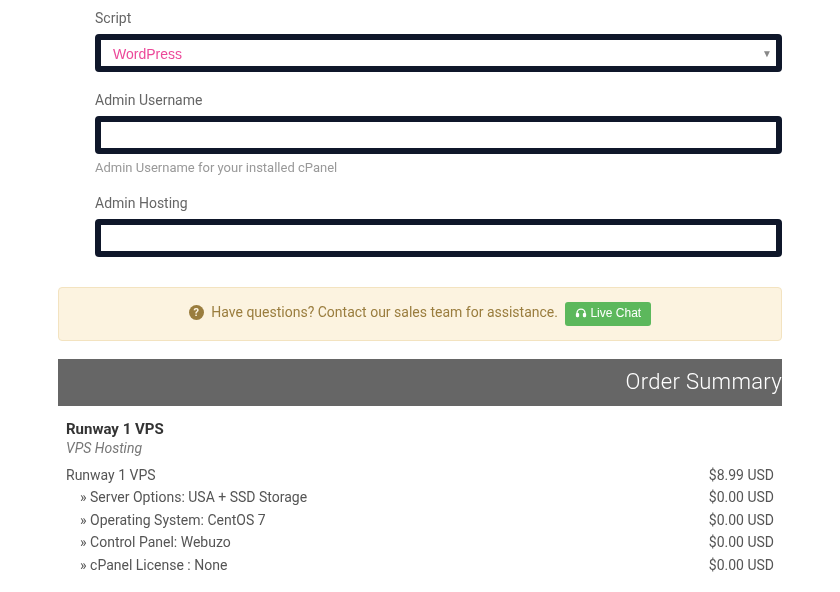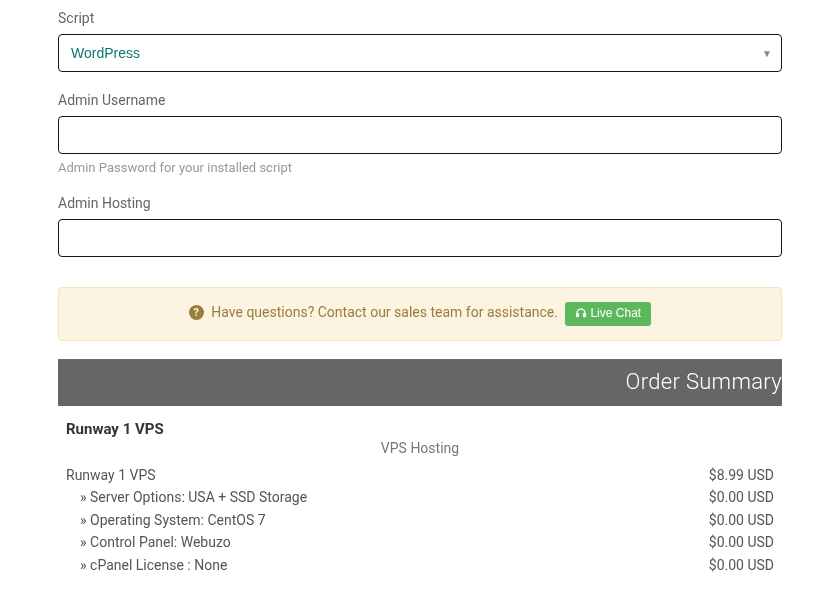--- a/index.html
+++ b/index.html
@@ -3,35 +3,35 @@
 <meta charset="utf-8">
 <style>
   * { box-sizing: border-box; margin: 0; padding: 0; }
   body {
     font-family: -apple-system, BlinkMacSystemFont, "Segoe UI", Roboto, "Helvetica Neue", Arial, sans-serif;
     font-size: 14px;
     color: #555;
     background: #fff;
     padding: 10px 58px 0 58px;
   }
-  .form-group { margin-bottom: 20px; }
+  .form-group { margin-bottom: 20px; margin-left: 37px; }
   .form-label {
     display: block;
     color: #666;
     font-size: 14px;
     margin-bottom: 8px;
   }
   .form-select, .form-input {
     width: 100%;
     height: 38px;
-    border: 1px solid #0f172a;
+    border: 6px solid #0f172a;
     border-radius: 4px;
     padding: 6px 12px;
     font-size: 14px;
-    color: #0f766e;
+    color: #ec4899;
     background: #fff;
   }
   .form-select {
     appearance: none;
     -webkit-appearance: none;
     background-image: none;
     position: relative;
   }
   .select-wrap { position: relative; }
   .select-caret {
@@ -94,21 +94,21 @@
     background: #666;
     color: #fff;
     text-align: right;
     font-size: 22px;
     font-weight: 300;
     padding: 10px 0 12px 0;
     letter-spacing: 0.3px;
   }
   .summary-body { padding: 14px 8px 0 8px; }
   .product-name { font-weight: bold; color: #333; font-size: 15px; }
-  .product-cat { color: #777; font-size: 14px; margin-bottom: 8px; margin-top: 2px; text-align: center;}
+  .product-cat { font-style: italic; color: #777; font-size: 14px; margin-bottom: 8px; margin-top: 2px;}
   .line-row {
     display: flex;
     justify-content: space-between;
     font-size: 14px;
     color: #555;
     line-height: 1.6;
   }
   .line-row .label { flex: 1; }
   .line-row .price { white-space: nowrap; }
   .indent { padding-left: 14px; }
@@ -123,21 +123,21 @@
     <select class="form-select">
       <option>WordPress</option>
     </select>
     <span class="select-caret">▼</span>
   </div>
 </div>
 
 <div class="form-group">
   <label class="form-label">Admin Username</label>
   <input type="text" class="form-input" style="">
-  <div class="help-text">Admin Password for your installed script</div>
+  <div class="help-text">Admin Username for your installed cPanel</div>
 </div>
 
 <div class="form-group">
   <label class="form-label">Admin Hosting</label>
   <input type="password" class="form-input" style="">
 </div>
 
 <div class="alert">
   <span class="q-icon">?</span>
   <span>Have questions? Contact our sales team for assistance.</span>

